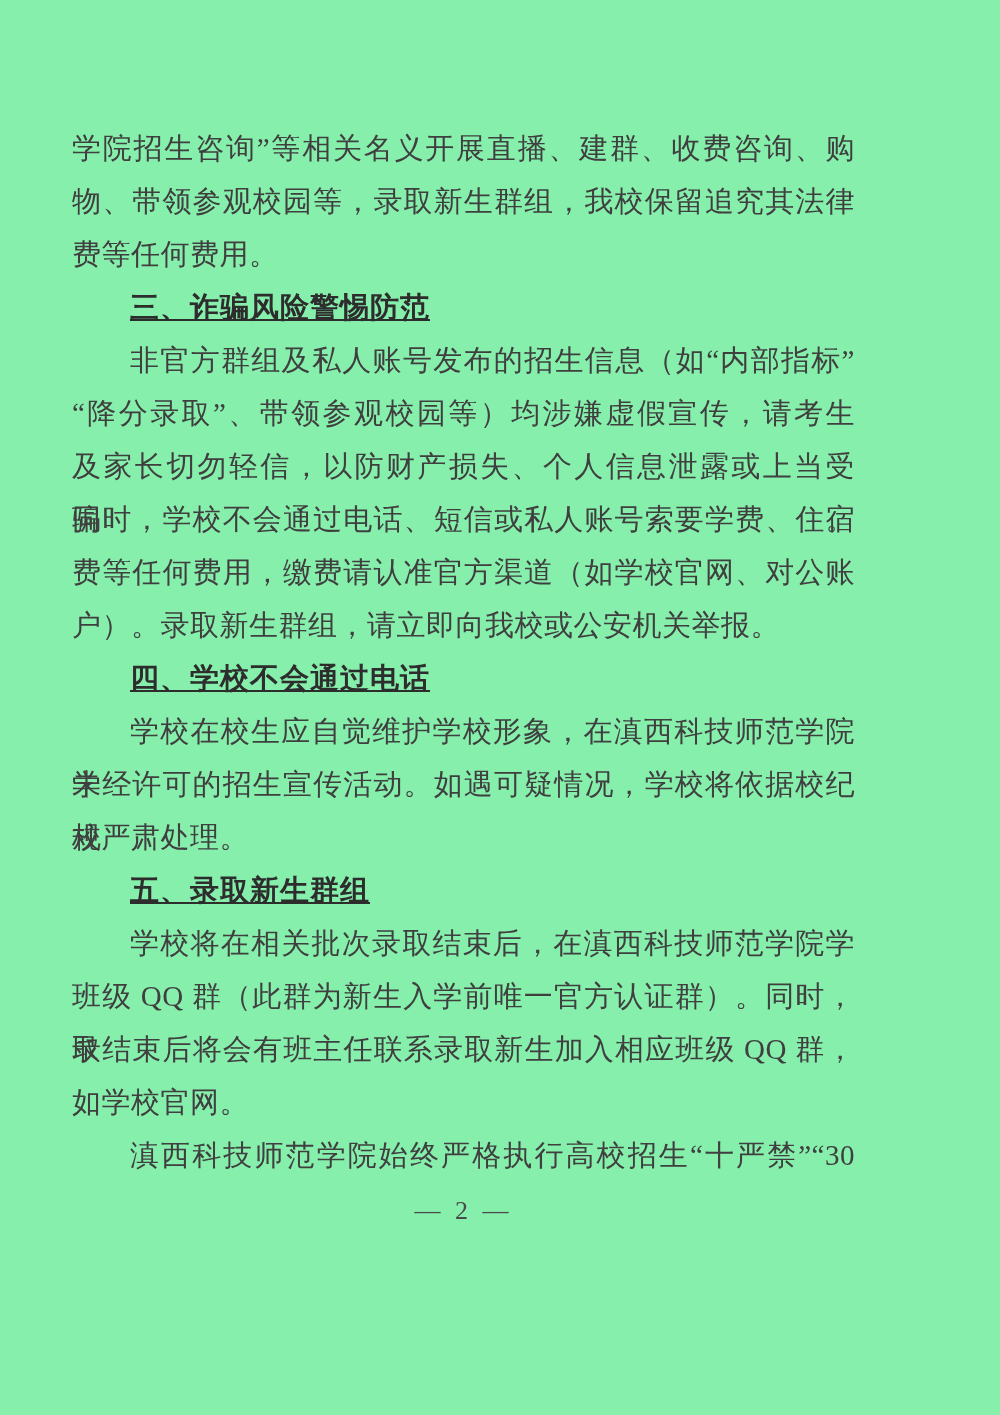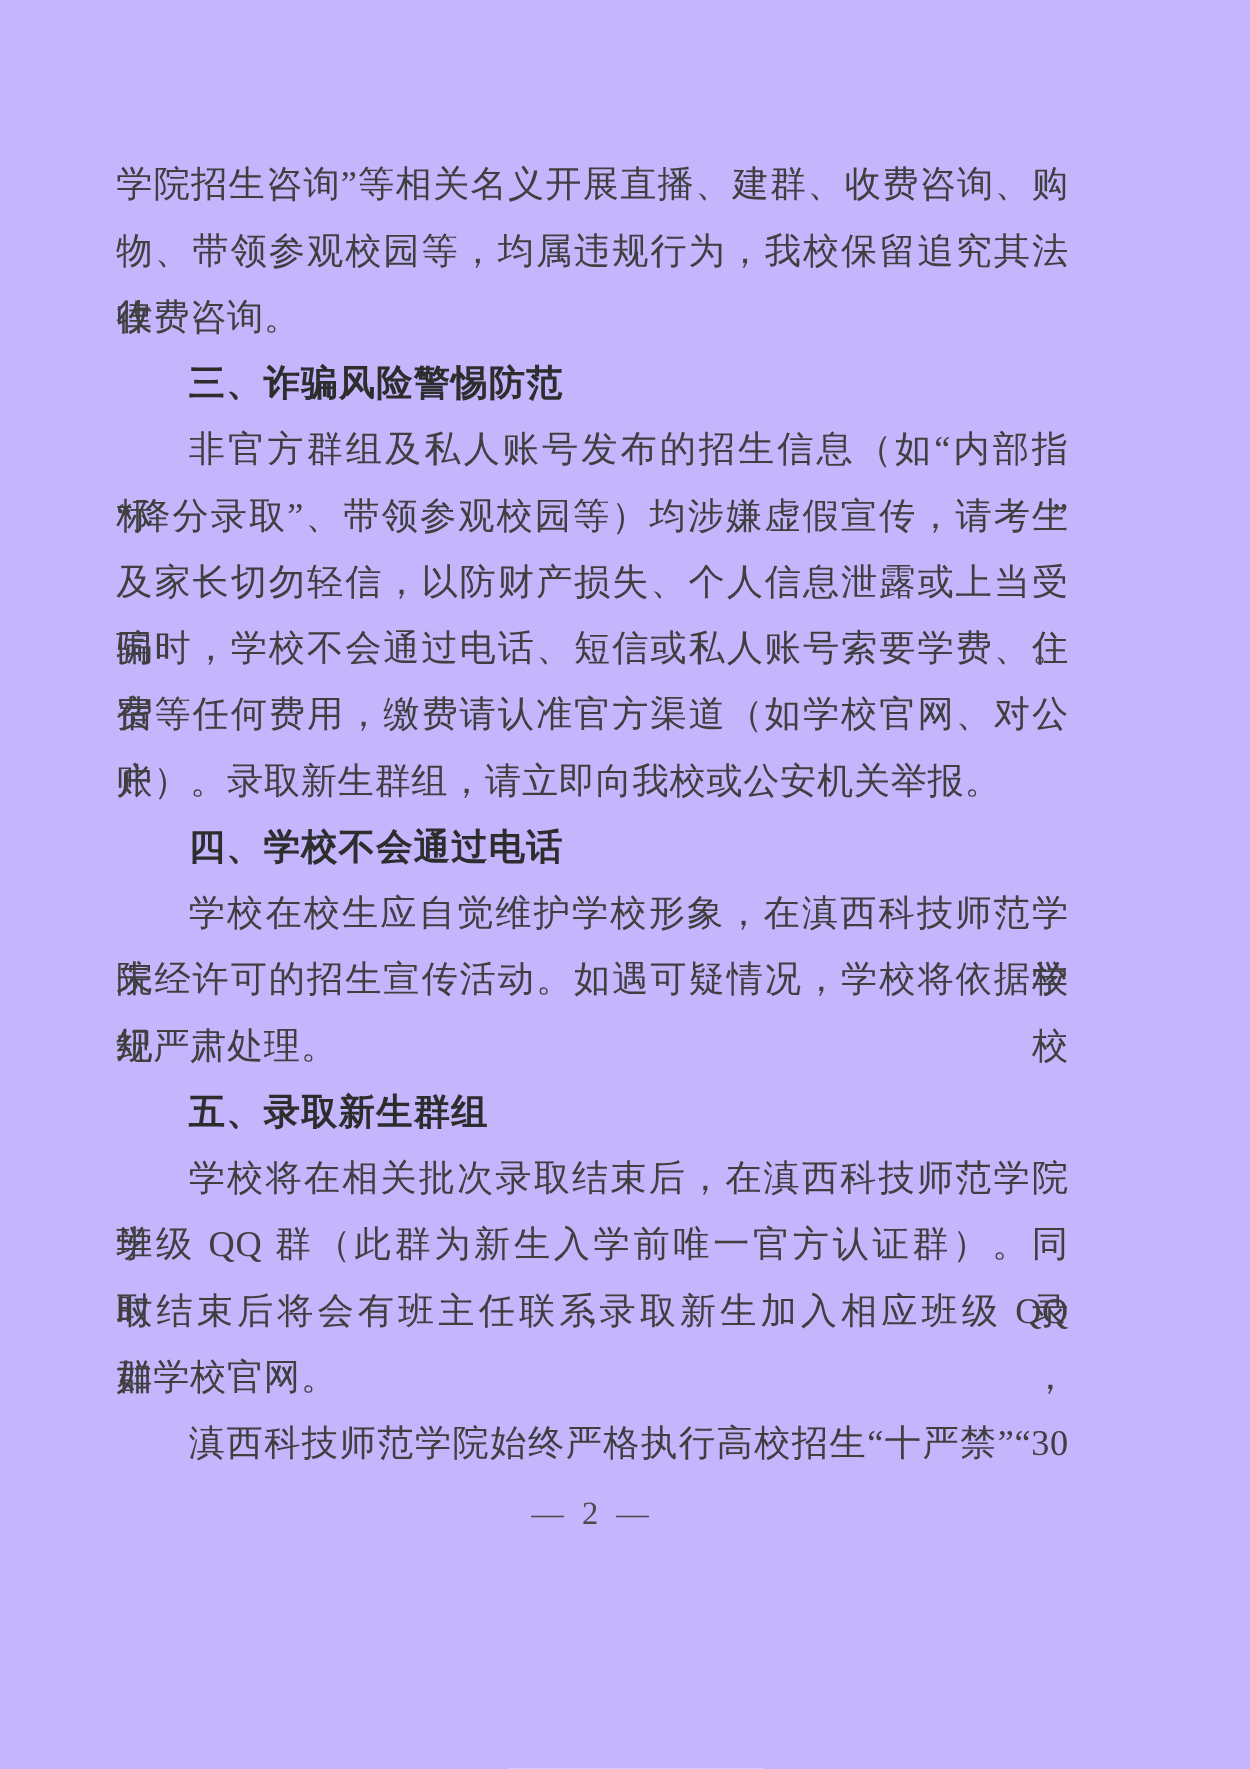--- a/index.html
+++ b/index.html
@@ -10,23 +10,23 @@
     width: 1000px;
     height: 1415px;
     background: #fdfdfd;
     font-family: "Liberation Serif", "DejaVu Serif", serif;
     overflow: hidden;
     position: relative;
   }
   .page {
     width: 1000px;
     height: 1415px;
-    background: #c4b5fd;
+    background: #86efac;
     box-sizing: border-box;
-    padding: 122px 145px 0 93px;
+    padding: 122px 145px 0 72px;
   }
   .doc-body .line {
     font-size: 29px;
     line-height: 53px;
     height: 53px;
     color: #3f3f3f;
     letter-spacing: 0.5px;
     overflow: visible;
     text-align: left;
   }
@@ -36,38 +36,39 @@
   }
   .doc-body .line.indent {
     text-indent: 2em;
   }
   .doc-body .line.heading {
     font-weight: 700;
     color: #2d2d2d;
     text-indent: 2em;
     font-family: "Liberation Sans", "DejaVu Sans", sans-serif;
     letter-spacing: 1px;
+    text-decoration: underline;
   }
   .footer {
     margin-top: 12px;
     text-align: center;
     font-size: 26px;
     line-height: 34px;
     color: #4a4a4a;
     letter-spacing: 4px;
   }
 </style>
 </head>
 <body>
 
 <div class="page">
   <div class="doc-body">
       <div class="line fill">学院招生咨询”等相关名义开展直播、建群、收费咨询、购</div>
-      <div class="line fill">物、带领参观校园等，均属违规行为，我校保留追究其法律</div>
-      <div class="line">收费咨询。</div>
+      <div class="line fill">物、带领参观校园等，录取新生群组，我校保留追究其法律</div>
+      <div class="line">费等任何费用。</div>
       <div class="line heading">三、诈骗风险警惕防范</div>
       <div class="line fill indent">非官方群组及私人账号发布的招生信息（如“内部指标”</div>
       <div class="line fill">“降分录取”、带领参观校园等）均涉嫌虚假宣传，请考生</div>
       <div class="line fill">及家长切勿轻信，以防财产损失、个人信息泄露或上当受骗。</div>
       <div class="line fill">同时，学校不会通过电话、短信或私人账号索要学费、住宿</div>
       <div class="line fill">费等任何费用，缴费请认准官方渠道（如学校官网、对公账</div>
       <div class="line">户）。录取新生群组，请立即向我校或公安机关举报。</div>
       <div class="line heading">四、学校不会通过电话</div>
       <div class="line fill indent">学校在校生应自觉维护学校形象，在滇西科技师范学院学</div>
       <div class="line fill">未经许可的招生宣传活动。如遇可疑情况，学校将依据校纪校</div>

